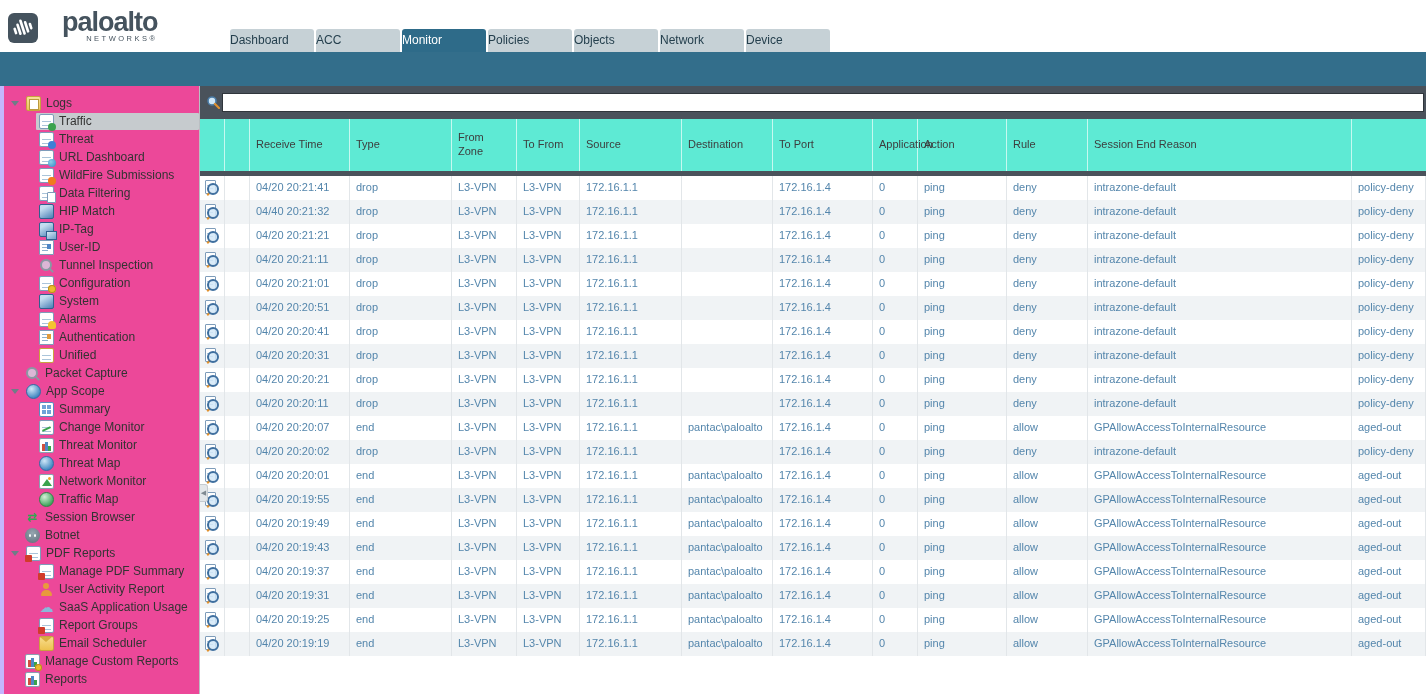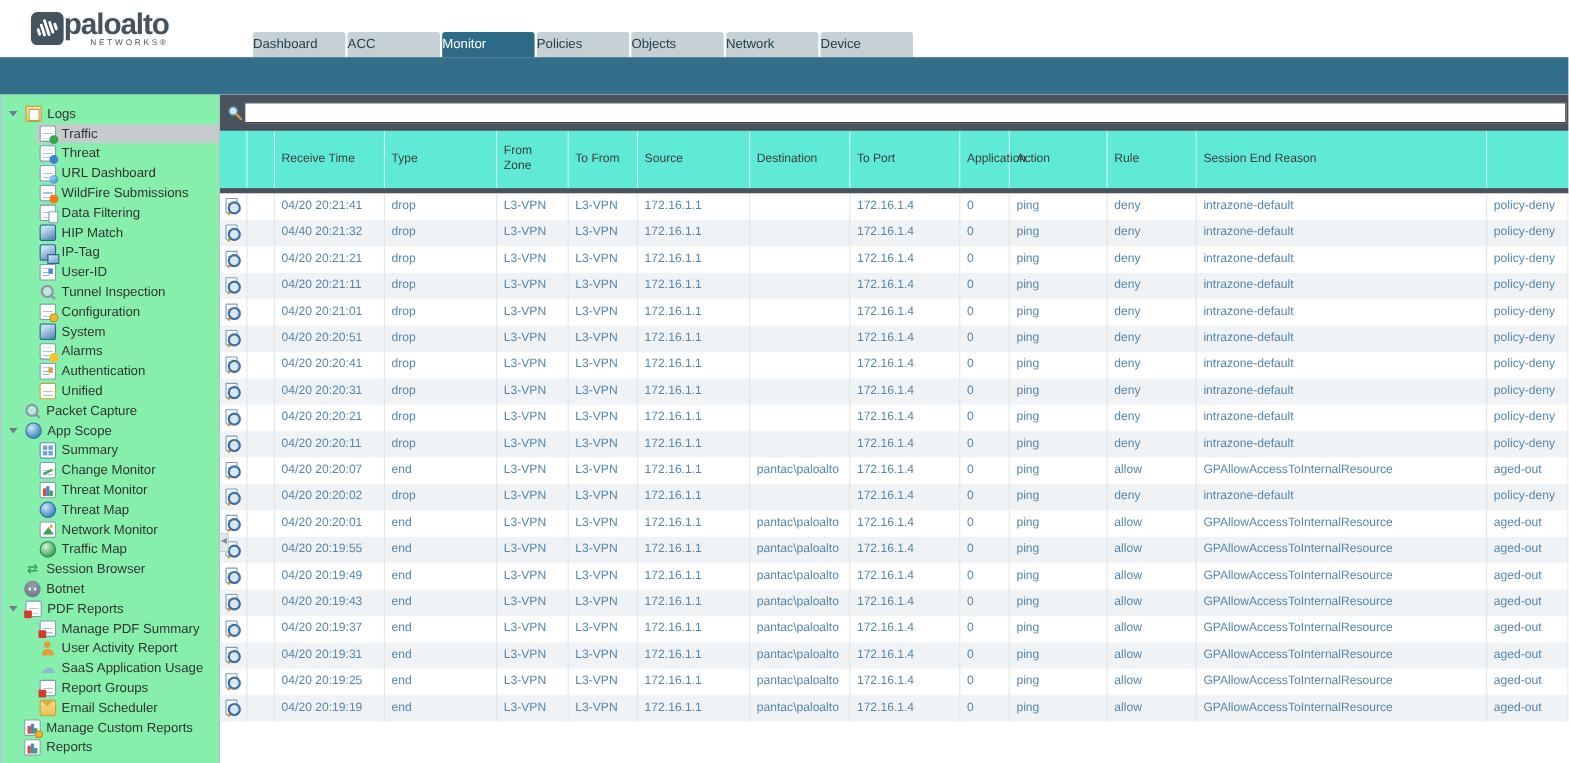--- a/index.html
+++ b/index.html
@@ -1,35 +1,35 @@
 <!DOCTYPE html>
 <html><head>
 <meta charset="utf-8">
 <style>
   *{box-sizing:border-box;margin:0;padding:0}
   html,body{width:1426px;height:694px;overflow:hidden}
   body{position:relative;font-family:"Liberation Sans","DejaVu Sans",sans-serif;background:#fff}
 
   
   .topbar{position:absolute;left:0;top:0;width:1426px;height:52px;background:#fff}
-  .logo{position:absolute;left:28px;top:8px;display:flex;align-items:center;gap:0}
+  .logo{position:absolute;left:8px;top:8px;display:flex;align-items:flex-end;gap:24px}
   .wordmark{display:flex;flex-direction:column;align-items:flex-end}
   .wordmark .wm1{font-size:27px;font-weight:bold;color:#45535e;letter-spacing:-1px;line-height:28px}
   .wordmark .wm2{font-size:7.5px;color:#45535e;letter-spacing:2.5px;margin-top:-2px}
   .tabs{position:absolute;left:230px;bottom:0;display:flex;gap:2px}
   .tab{height:23px;line-height:23px;width:84px;text-align:left;border-radius:3px 3px 0 0;
        background:#c6d1d6;color:#243f4d;font-size:12px;cursor:default}
   .tab.active{background:#2e6b89;color:#fff;font-weight:normal}
 
   
   .tealband{position:absolute;left:0;top:52px;width:1426px;height:34px;background:#336e8b}
 
   
-  .sidebar{position:absolute;left:0;top:86px;width:200px;bottom:0;background:#86efac;
-           border-left:1px solid #c4b5fd;border-right:1px solid #b9bfc3;padding-top:8px;overflow:hidden}
+  .sidebar{position:absolute;left:0;top:86px;width:200px;bottom:0;background:#ec4899;
+           border-left:4px solid #c4b5fd;border-right:1px solid #b9bfc3;padding-top:8px;overflow:hidden}
   .si{display:flex;align-items:center;height:18px;padding-left:5px;font-size:12px;color:#333;cursor:default;white-space:nowrap}
   .si .body{display:flex;align-items:center;gap:5px;flex:1;padding:1px 3px;border-radius:1px}
   .si .body.sel{background:#c6cbce}
   .tw{width:0;height:0;border-left:4px solid transparent;border-right:4px solid transparent;border-top:5px solid #6f7d87;margin:0 4px 0 2px;flex:none}
   .spA{width:13px;flex:none}
   .spB{width:27px;flex:none}
 
   
   .ic{width:15px;height:15px;flex:none;position:relative;display:inline-block}
   .i-folder{background:linear-gradient(#f9e09a,#edc657);border:1px solid #c9a23f;border-radius:2px}

